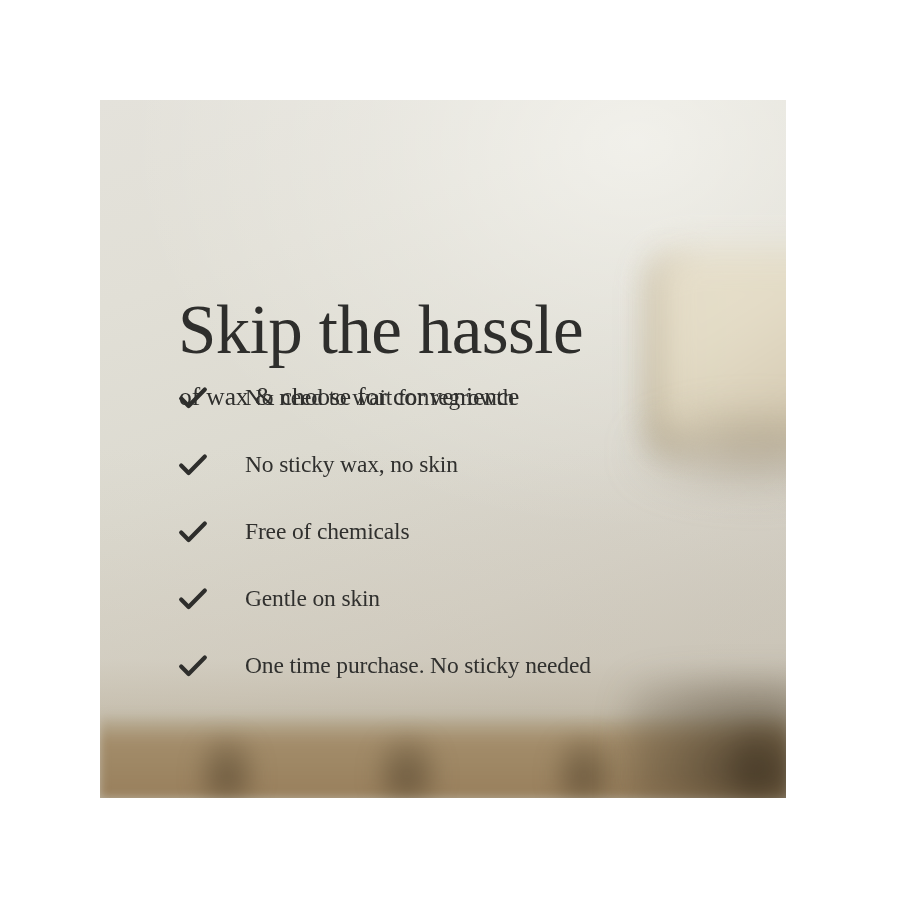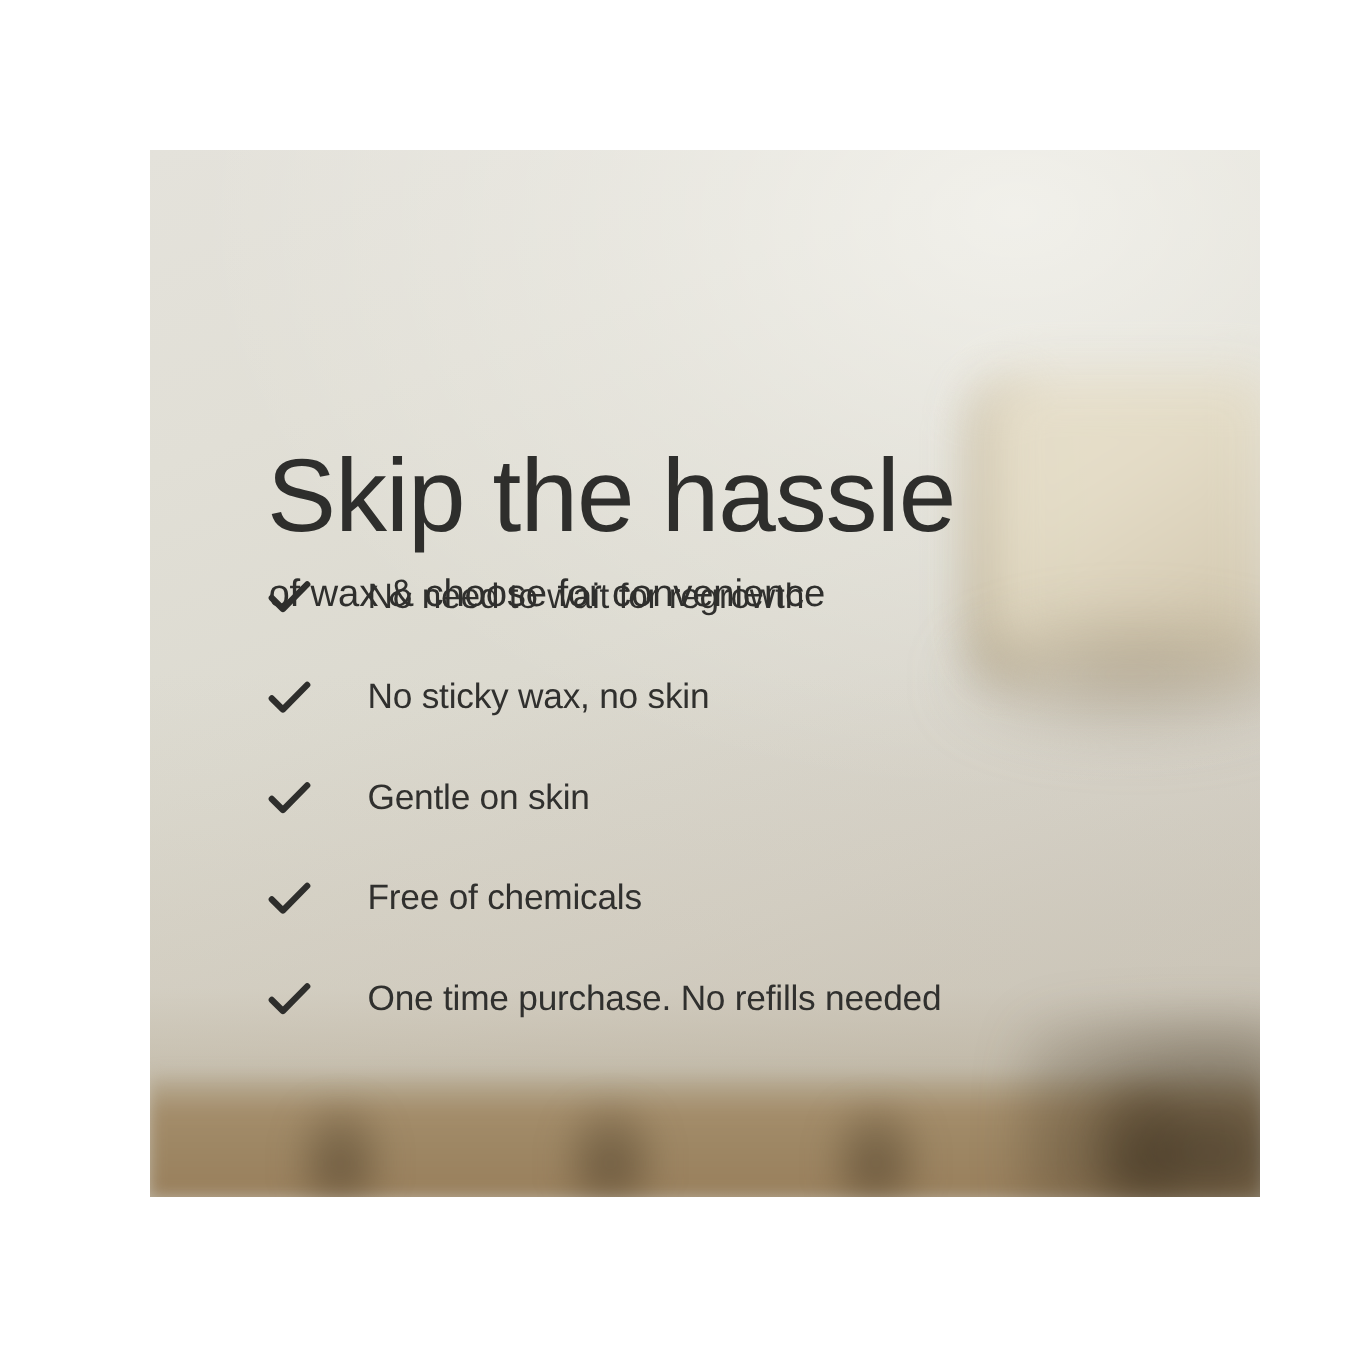--- a/index.html
+++ b/index.html
@@ -21,24 +21,25 @@
     height: 900px;
     background: #ffffff;
     overflow: hidden;
   }
 
   
   #promo {
     position: absolute;
     left: 100px;
     top: 100px;
-    width: 740px;
+    width: 686px;
     height: 698px;
     overflow: hidden;
     background: #deddd4;
+    font-family: Liberation Serif, serif;
   }
 
   
   .bg-layer {
     position: absolute;
     inset: 0;
     pointer-events: none;
   }
 
   
@@ -277,37 +278,37 @@
           </span>
           <span class="benefit-label">No sticky wax, no skin</span>
         </div>
 
         <div class="benefit">
           <span class="check-icon">
             <svg viewBox="0 0 30 30" aria-hidden="true">
               <path d="M3.2 15.6 L10.6 23.0 L26.8 6.6" fill="none" stroke="#2e2e2c" stroke-width="4.2" stroke-linecap="round" stroke-linejoin="round"></path>
             </svg>
           </span>
+          <span class="benefit-label">Free of chemicals</span>
+        </div>
+
+        <div class="benefit">
+          <span class="check-icon">
+            <svg viewBox="0 0 30 30" aria-hidden="true">
+              <path d="M3.2 15.6 L10.6 23.0 L26.8 6.6" fill="none" stroke="#2e2e2c" stroke-width="4.2" stroke-linecap="round" stroke-linejoin="round"></path>
+            </svg>
+          </span>
           <span class="benefit-label">Gentle on skin</span>
         </div>
 
         <div class="benefit">
           <span class="check-icon">
             <svg viewBox="0 0 30 30" aria-hidden="true">
               <path d="M3.2 15.6 L10.6 23.0 L26.8 6.6" fill="none" stroke="#2e2e2c" stroke-width="4.2" stroke-linecap="round" stroke-linejoin="round"></path>
             </svg>
           </span>
-          <span class="benefit-label">Free of chemicals</span>
-        </div>
-
-        <div class="benefit">
-          <span class="check-icon">
-            <svg viewBox="0 0 30 30" aria-hidden="true">
-              <path d="M3.2 15.6 L10.6 23.0 L26.8 6.6" fill="none" stroke="#2e2e2c" stroke-width="4.2" stroke-linecap="round" stroke-linejoin="round"></path>
-            </svg>
-          </span>
-          <span class="benefit-label">One time purchase. No refills needed</span>
+          <span class="benefit-label">One time purchase. No sticky needed</span>
         </div>
 
       </div>
     </div>
   </div>
 </div>
 
 </body></html>

